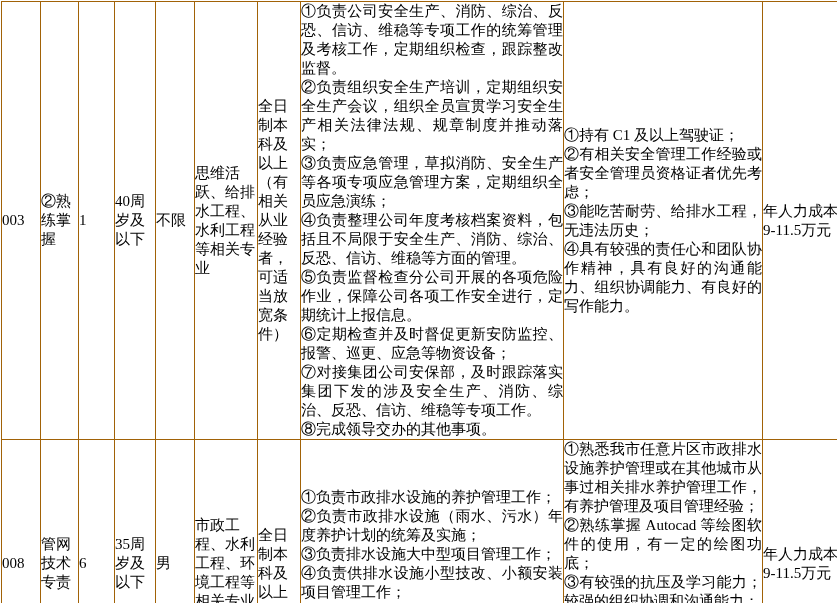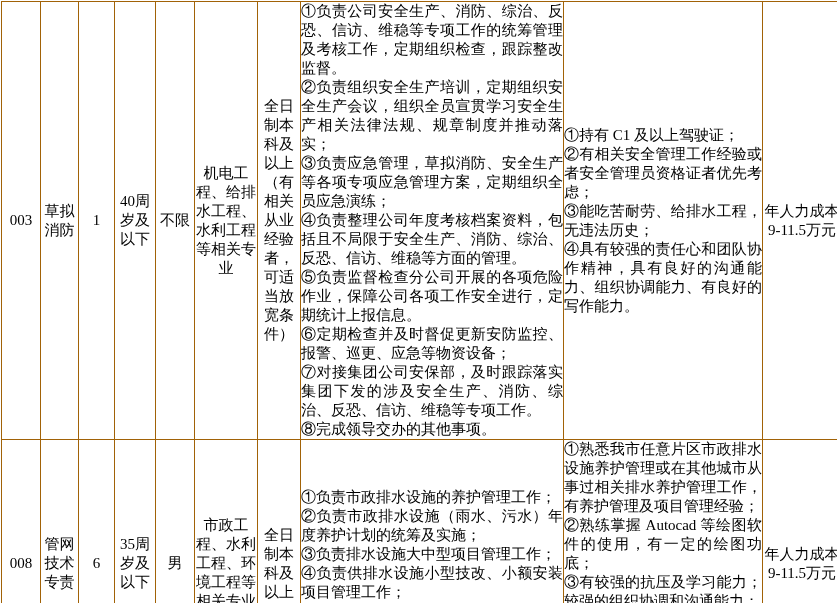--- a/index.html
+++ b/index.html
@@ -20,21 +20,21 @@
   }
   table.jobs td {
     border: 1px solid #a16207;
     padding: 0;
     font-size: 15px;
     line-height: 19px;
     vertical-align: middle;
     overflow: hidden;
     word-break: break-all;
   }
-  td.center { text-align: center; padding: 0 1px; }
+  td.center { text-align: left; padding: 0 1px; }
   td.longtext {
     text-align: justify;
     white-space: pre-line;   
     padding: 1px 3px 1px 2px;
     vertical-align: middle;
   }
   td.duties-top { vertical-align: top; }
   tr.row-007 { height: 387px; }
   tr.row-008 { height: 208px; }
 </style>
@@ -51,25 +51,25 @@
       <col style="width:39px">
       <col style="width:63px">
       <col style="width:43px">
       <col style="width:263px">
       <col style="width:199px">
       <col style="width:79px">
     </colgroup>
     <tbody>
       <tr class="row-007">
         <td class="center">003</td>
-        <td class="center">草拟消防</td>
+        <td class="center">②熟练掌握</td>
         <td class="center">1</td>
         <td class="center">40周岁及以下</td>
         <td class="center">不限</td>
-        <td class="center">机电工程、给排水工程、水利工程等相关专业</td>
+        <td class="center">思维活跃、给排水工程、水利工程等相关专业</td>
         <td class="center">全日制本科及以上（有相关从业经验者，可适当放宽条件）</td>
         <td class="longtext duties-top">①负责公司安全生产、消防、综治、反恐、信访、维稳等专项工作的统筹管理及考核工作，定期组织检查，跟踪整改监督。
 ②负责组织安全生产培训，定期组织安全生产会议，组织全员宣贯学习安全生产相关法律法规、规章制度并推动落实；
 ③负责应急管理，草拟消防、安全生产等各项专项应急管理方案，定期组织全员应急演练；
 ④负责整理公司年度考核档案资料，包括且不局限于安全生产、消防、综治、反恐、信访、维稳等方面的管理。
 ⑤负责监督检查分公司开展的各项危险作业，保障公司各项工作安全进行，定期统计上报信息。
 ⑥定期检查并及时督促更新安防监控、报警、巡更、应急等物资设备；
 ⑦对接集团公司安保部，及时跟踪落实集团下发的涉及安全生产、消防、综治、反恐、信访、维稳等专项工作。
 ⑧完成领导交办的其他事项。</td>
         <td class="longtext">①持有 C1 及以上驾驶证；

